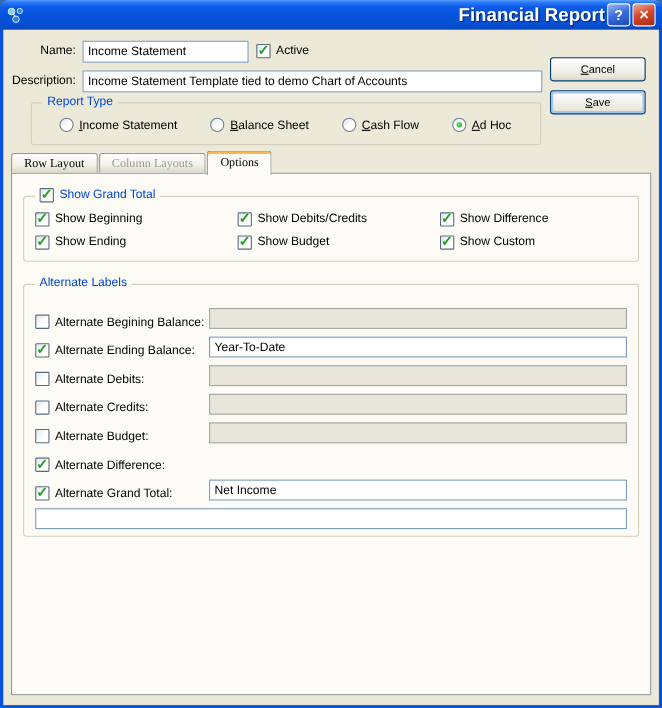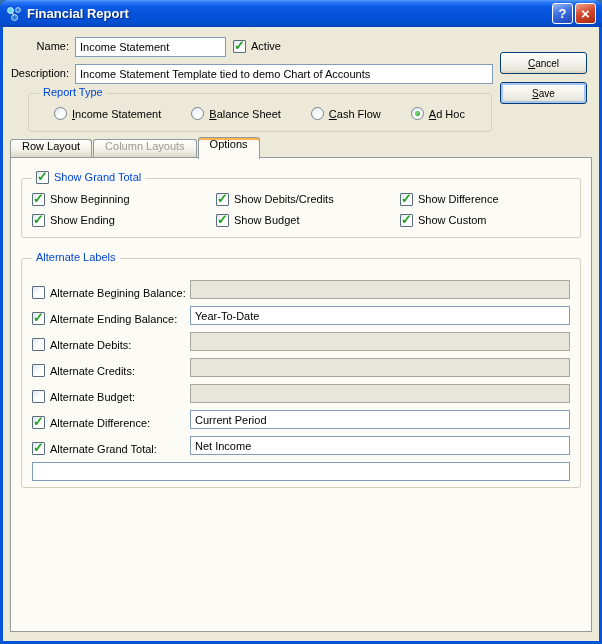--- a/index.html
+++ b/index.html
@@ -4,22 +4,22 @@
 <style>
   html,body{margin:0;padding:0;background:#3a6ea5;}
   *{box-sizing:border-box;}
   body{font-family:"Liberation Sans", sans-serif;font-size:11px;color:#000;}
 
   .window{position:relative;width:602px;height:644px;background:#0753da;
     border-radius:7px 7px 2px 2px;overflow:hidden;margin:0 auto;}
   .titlebar{position:absolute;top:0;left:0;right:0;height:27px;
     background:linear-gradient(180deg,#5a9cff 0%,#2b79f7 8%,#0b5ae6 25%,#0552d8 55%,#0550d5 80%,#0345bb 100%);
     border-radius:7px 7px 0 0;display:flex;align-items:center;padding:0 6px;}
-  .title-text{color:#fff;font-weight:bold;font-size:13px;margin-left:5px;flex:1;
-    text-shadow:1px 1px 1px rgba(0,0,40,.55);white-space:nowrap;}
+  .title-text{color:#fff;font-weight:bold;font-size:17px;margin-left:5px;flex:1;
+    text-shadow:1px 1px 1px rgba(0,0,40,.55);white-space:nowrap;text-align:right;}
   .tb-btn{width:21px;height:21px;border:1px solid #fff;border-radius:3px;margin-left:2px;
     display:flex;align-items:center;justify-content:center;color:#fff;font-weight:bold;cursor:default;}
   .help-btn{background:linear-gradient(160deg,#9ab8f2 0%,#3e6fe0 45%,#1c47b8 100%);font-size:13px;}
   .close-btn{background:linear-gradient(160deg,#f0a58c 0%,#d6492c 45%,#a82a10 100%);font-size:15px;line-height:1;}
 
   .body{position:absolute;top:27px;left:3px;right:3px;bottom:3px;background:#ece9d8;}
 
   
   .flabel{position:absolute;text-align:right;width:66px;left:0;}
   .txt{border:1px solid #7f9db9;background:#fff;height:20px;font-family:"Liberation Sans",sans-serif;
@@ -53,23 +53,23 @@
   .radio-row{display:flex;gap:30px;padding:13px 0 0 25px;align-items:center;}
   .radio-item{display:flex;align-items:center;gap:5px;}
   .radio{position:relative;width:13px;height:13px;border-radius:50%;border:1px solid #74828f;
     background:linear-gradient(135deg,#dfe7ee,#ffffff 60%);flex:0 0 13px;}
   .radio.selected::after{content:"";position:absolute;left:3px;top:3px;width:5px;height:5px;
     border-radius:50%;background:radial-gradient(circle at 35% 35%,#7ce07c,#1f9e1f);}
 
   
   .tabstrip{position:absolute;top:110px;left:7px;right:7px;height:20px;display:flex;
     align-items:flex-end;z-index:3;}
-  .tab{height:18px;padding:0 11px;display:flex;border:1px solid #919b9c;
+  .tab{height:18px;padding:0 11px;display:flex;align-items:center;border:1px solid #919b9c;
     border-bottom:none;border-radius:3px 3px 0 0;margin-right:1px;
-    background:linear-gradient(180deg,#ffffff 0%,#f2f1e8 60%,#dcd9c8 100%);cursor:default;}
+    background:linear-gradient(180deg,#ffffff 0%,#f2f1e8 60%,#dcd9c8 100%);cursor:default;font-family:Liberation Serif, serif;}
   .tab.disabled{color:#9c9a8f;}
   .tab.active{height:22px;margin-bottom:-2px;background:#fcfbf6;position:relative;z-index:5;
     box-shadow:inset 0 2px 0 #fcb64f;padding-bottom:2px;}
 
   .panel{position:absolute;top:130px;left:7px;right:7px;bottom:9px;border:1px solid #919b9c;
     background:#fcfbf6;padding:20px 10px 10px;z-index:1;}
   .panel .legend{background:#fcfbf6;}
 
   .gt-group{padding:14px 0 10px 10px;}
   .gt-grid{display:grid;grid-template-columns:184px 184px auto;row-gap:8px;}
@@ -226,21 +226,20 @@
             <span>Alternate Budget:</span>
           </div>
           <input type="text" class="txt" disabled="" value="" style="">
         </div>
 
         <div class="alt-row">
           <div class="alt-cell">
             <span class="cbx checked"></span>
             <span>Alternate Difference:</span>
           </div>
-          <input type="text" class="txt" value="Current Period" style="">
         </div>
 
         <div class="alt-row">
           <div class="alt-cell">
             <span class="cbx checked"></span>
             <span>Alternate Grand Total:</span>
           </div>
           <input type="text" class="txt" value="Net Income" style="">
         </div>
 

